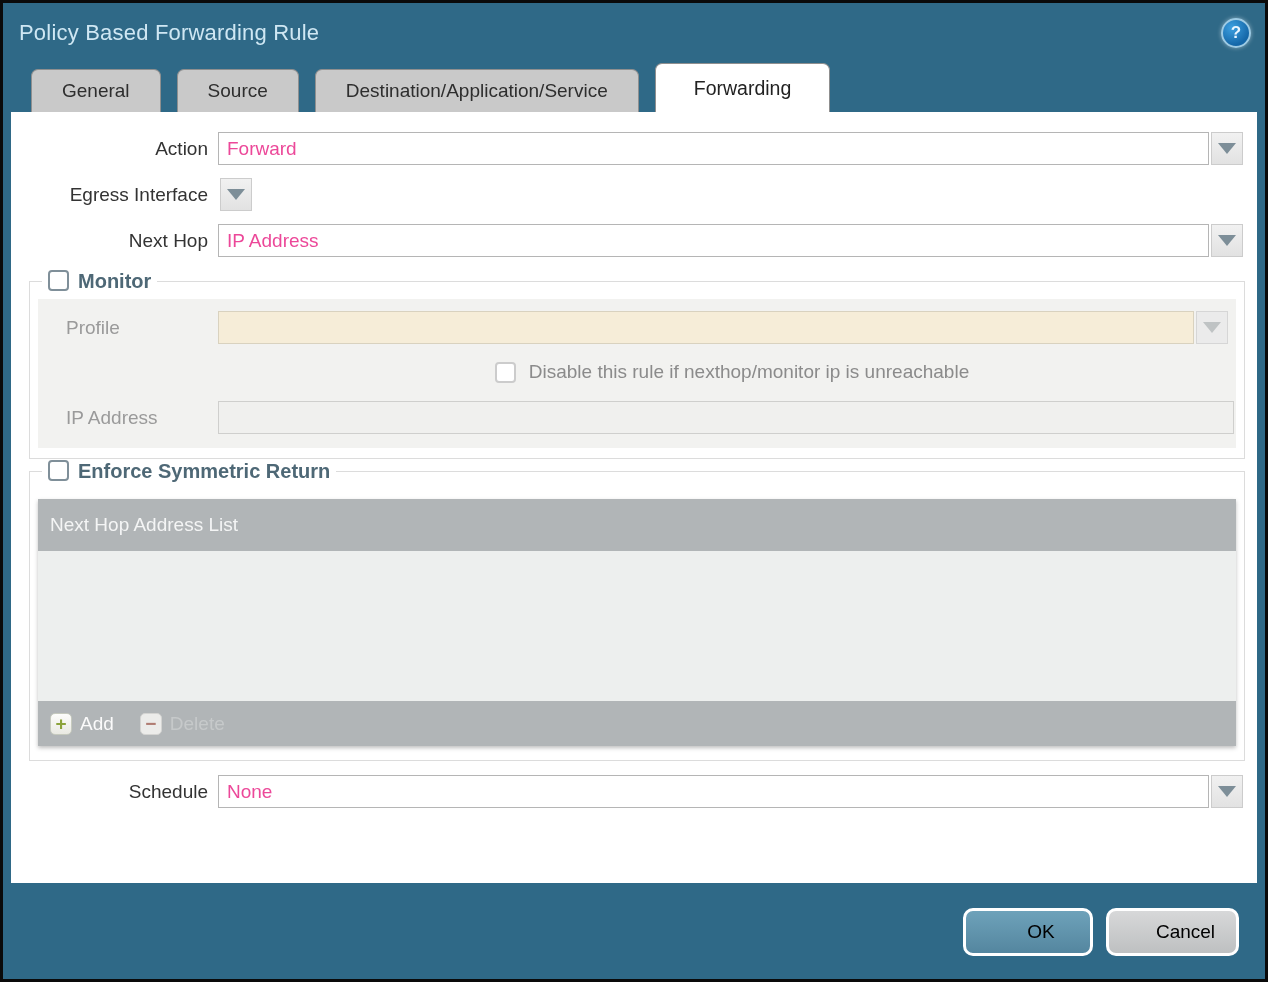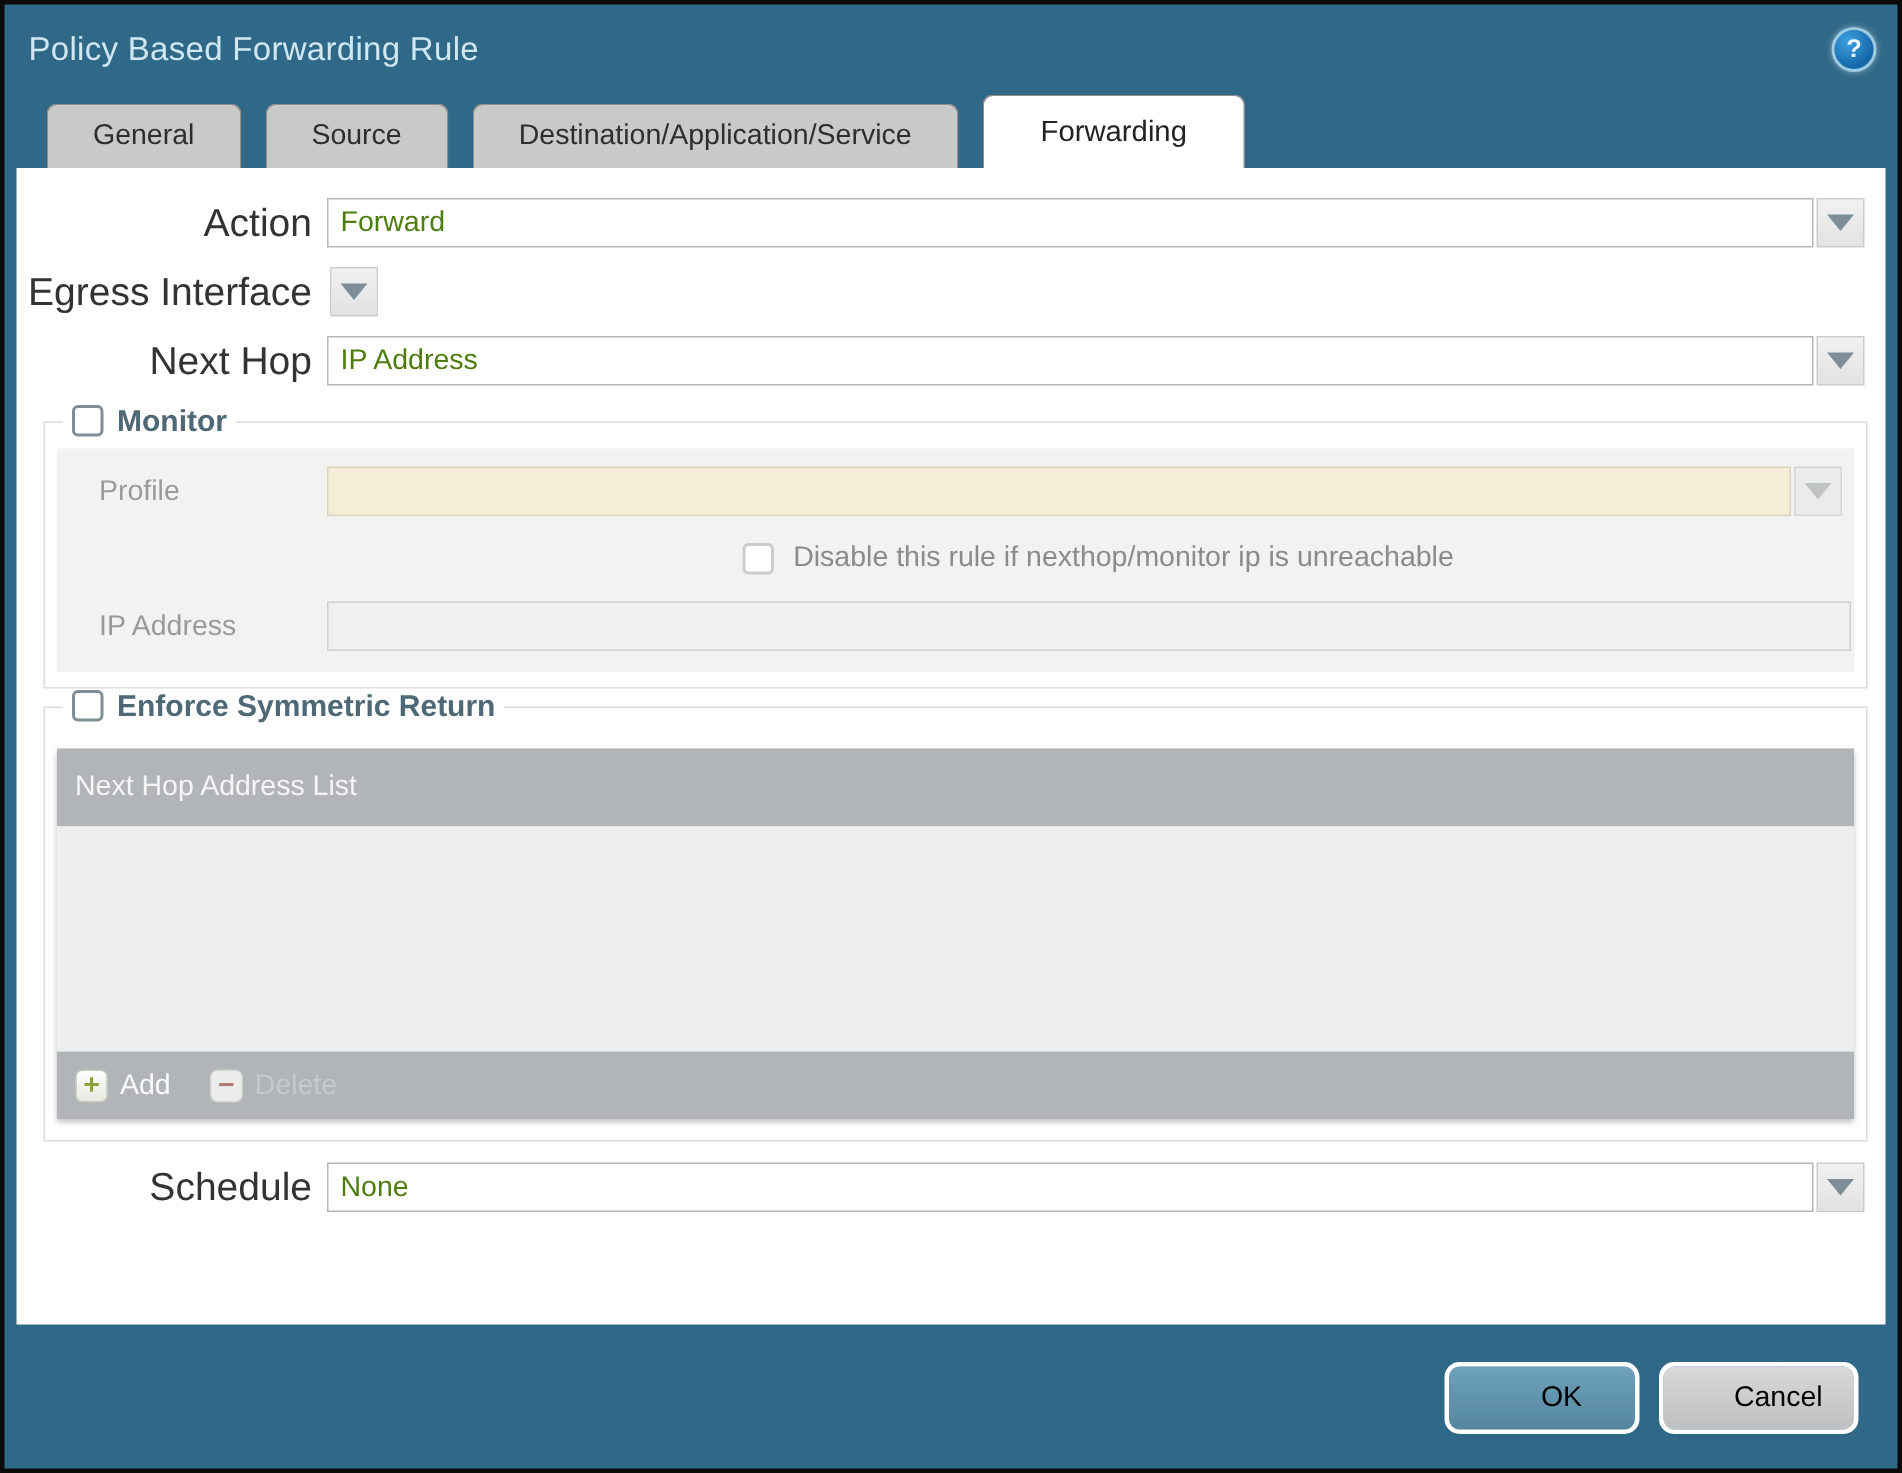--- a/index.html
+++ b/index.html
@@ -23,23 +23,23 @@
   
   .tabs{display:flex;align-items:flex-end;padding-left:8px;gap:16px;height:49px;flex-shrink:0;margin-left:20px;}
   .tab{height:43px;background:#c9c9c9;border:1px solid #8f8f8f;border-bottom:none;
     border-radius:7px 7px 0 0;display:flex;align-items:center;justify-content:center;
     padding:0 30px;font-size:19px;color:#2e2e2e;cursor:pointer;white-space:nowrap;}
   .tab.active{height:49px;background:#ffffff;border-color:#8f8f8f;color:#222;
     padding:0 38px;font-size:19.5px;}
   
   .content{background:#ffffff;margin:0 8px;flex:1;padding-top:20px;overflow:hidden;}
   .row{display:flex;align-items:center;margin:0 14px 13px 0;height:33px;}
-  .lbl{width:207px;text-align:right;padding-right:10px;font-size:26px;color:#333;flex-shrink:0;}
+  .lbl{width:207px;text-align:right;padding-right:10px;font-size:19px;color:#333;flex-shrink:0;}
   input.txt{flex:1;height:33px;border:1px solid #b5b5b5;font-size:19px;padding:12px 8px;
-    color:#4d7c0f;font-family:"Liberation Sans",sans-serif;background:#fff;outline:none;min-width:0;}
+    color:#ec4899;font-family:"Liberation Sans",sans-serif;background:#fff;outline:none;min-width:0;}
   .dd{width:32px;height:33px;margin-left:2px;background:linear-gradient(#f1f1f1,#e2e2e2);
     border:1px solid #cccccc;display:flex;align-items:center;justify-content:center;cursor:pointer;flex-shrink:0;}
   .arr{width:0;height:0;border-left:9px solid transparent;border-right:9px solid transparent;
     border-top:11px solid #7d8e98;}
   .dd.disabled{background:#ebebeb;border-color:#d6d6d6;cursor:default;}
   .dd.disabled .arr{border-top-color:#bfc3c4;}
   
   fieldset.group{border:1px solid #dcdcdc;margin:1px 12px 0 18px;padding:6px 8px 10px 8px;}
   fieldset.group legend{display:flex;align-items:flex-start;gap:9px;padding:0 6px;margin-left:4px;}
   .legend-text{font-size:20px;font-weight:bold;color:#4e6876;}

